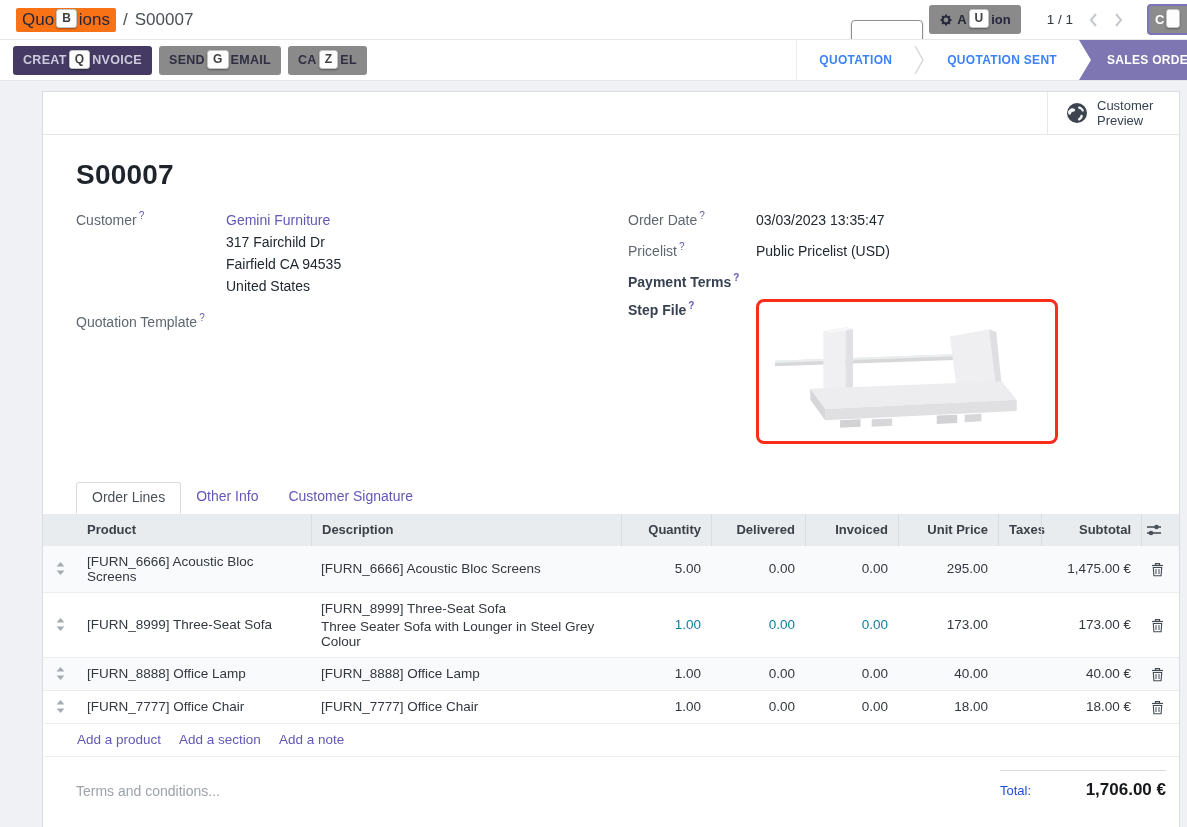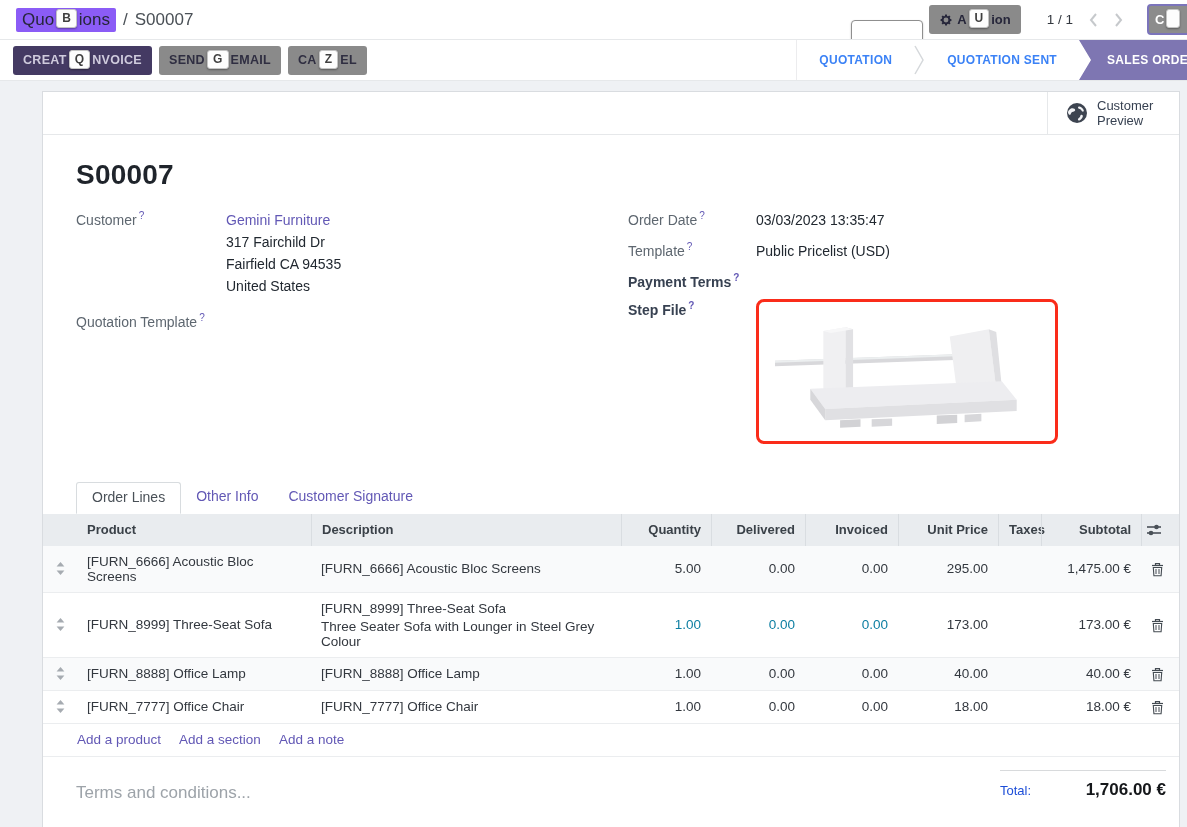--- a/index.html
+++ b/index.html
@@ -4,21 +4,21 @@
 <style>
   * { margin:0; padding:0; box-sizing:border-box; }
   html,body { width:1187px; height:827px; overflow:hidden; background:#fff; }
   body { font-family:"Liberation Sans", sans-serif; color:#33383f; }
   .screen { width:1187px; height:827px; display:flex; flex-direction:column; overflow:hidden; }
 
   
   .topbar { height:40px; flex:0 0 40px; display:flex; align-items:center; justify-content:space-between;
             padding-left:16px; border-bottom:1px solid #e6e8ea; overflow:hidden; }
   .breadcrumb { display:flex; align-items:center; font-size:17px; white-space:nowrap; }
-  .bc-parent { background:#8b5cf6; color:#26263a; padding:2px 6px; border-radius:2px; display:inline-flex; align-items:center; }
+  .bc-parent { background:#f97316; color:#26263a; padding:2px 6px; border-radius:2px; display:inline-flex; align-items:center; }
   .bc-sep { margin:0 7px; color:#4a5056; }
   .bc-current { color:#4a5056; }
   .kbd { display:inline-block; background:#fdfdfd; border:1px solid #c4c4c4; border-radius:3px;
          color:#3f3f3f; font-size:12px; font-weight:700; line-height:17px; padding:0 5px; margin:0 2px;
          box-shadow:0 1px 2px rgba(0,0,0,.35); position:relative; top:-1px; }
   .topbar-right { display:flex; align-items:center; white-space:nowrap; }
   .shift-badge { background:#fff; border:1px solid #8f8f8f; border-radius:4px; padding:16px 9px;
                  font-size:12.5px; font-weight:700; color:#0c4a6e; box-shadow:0 1px 2px rgba(0,0,0,.25);margin-top:48px; }
   .action-btn { margin-left:6px; background:#8a8a8a; border:none; border-radius:3px; height:29px;
                 display:inline-flex; align-items:center; padding:0 10px; font-size:13px; font-weight:700;
@@ -93,21 +93,21 @@
   .cell-num.info { color:var(--info-blue); }
   .desc-sub { margin-top:3px; }
   .desc-sub:empty { display:none; }
   .cell-trash { display:flex; align-items:flex-start; padding-top:9px !important; cursor:pointer; }
   .head-icon { display:flex; justify-content:flex-start; padding-left:4px !important; cursor:pointer; }
   .addline-row { display:flex; gap:18px; padding:8px 0 9px 34px; border-bottom:1px solid #ebedef; font-size:13.5px; }
   .addline-row a { color:var(--accent-purple); text-decoration:none; cursor:pointer; }
 
   
   .sheet-footer { display:flex; justify-content:space-between; padding:13px 13px 0 33px; }
-  .terms { color:#9da3a9; font-size:17px; padding-top:13px; cursor:text; }
+  .terms { color:#9da3a9; font-size:14px; padding-top:13px; cursor:text; }
   .total-block { width:166px; border-top:1px solid #d8dadc; padding-top:9px; display:flex;
                  justify-content:space-between; align-items:baseline; }
   .total-label { font-size:13px; color:#1d4ed8; }
   .total-amount { font-size:17px; font-weight:700; color:#15171a; }
 </style>
 </head>
 <body>
 
 <div class="screen">
 
@@ -211,21 +211,21 @@
               <div class="fvalue"></div>
             </div>
           </div>
 
           <div class="col-right">
             <div class="frow">
               <div class="flabel"><span>Order Date</span><sup>?</sup></div>
               <div class="fvalue">03/03/2023 13:35:47</div>
             </div>
             <div class="frow">
-              <div class="flabel"><span>Template</span><sup>?</sup></div>
+              <div class="flabel"><span>Pricelist</span><sup>?</sup></div>
               <div class="fvalue">Public Pricelist (USD)</div>
             </div>
             <div class="frow">
               <div class="flabel strong"><span>Payment Terms</span><sup>?</sup></div>
               <div class="fvalue"></div>
             </div>
             <div class="frow">
               <div class="flabel strong"><span>Step File</span><sup>?</sup></div>
               <div class="step-box">
                 <svg width="280" height="132" viewBox="0 0 300 142">

